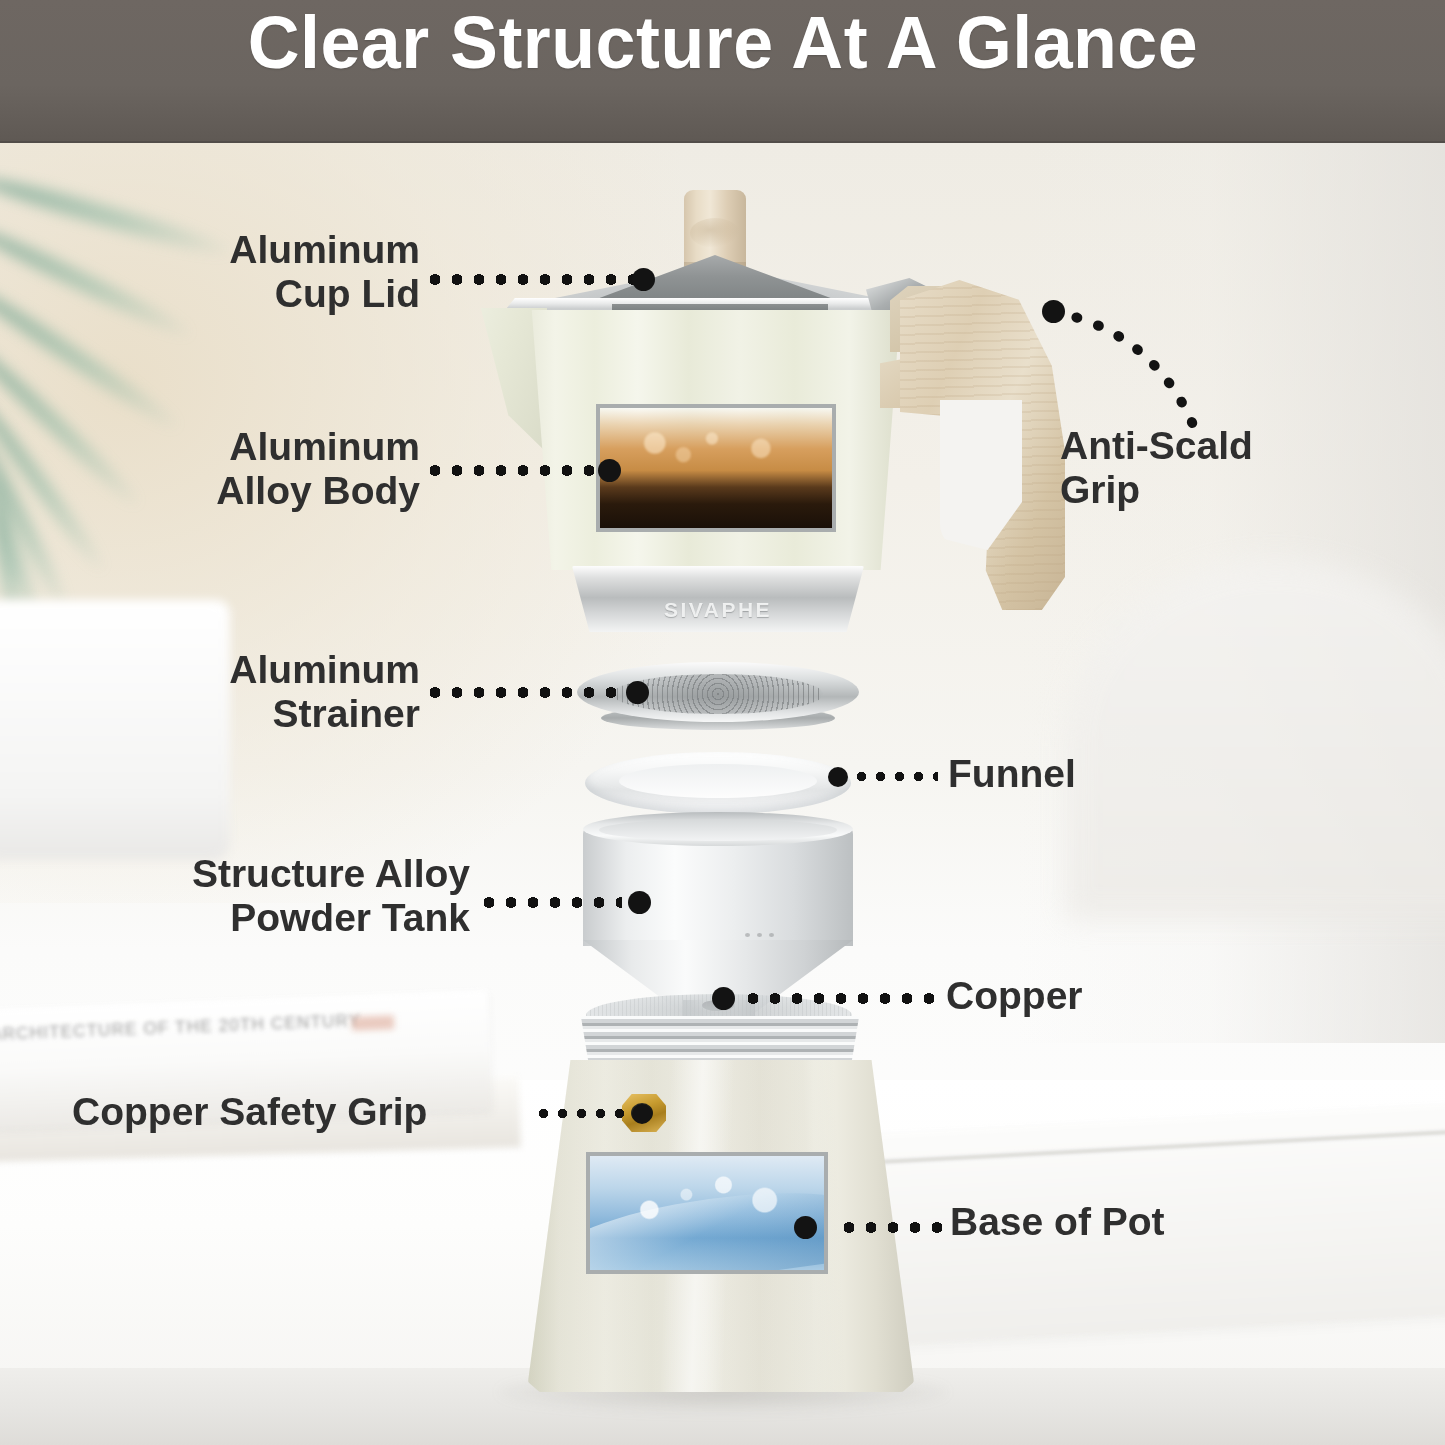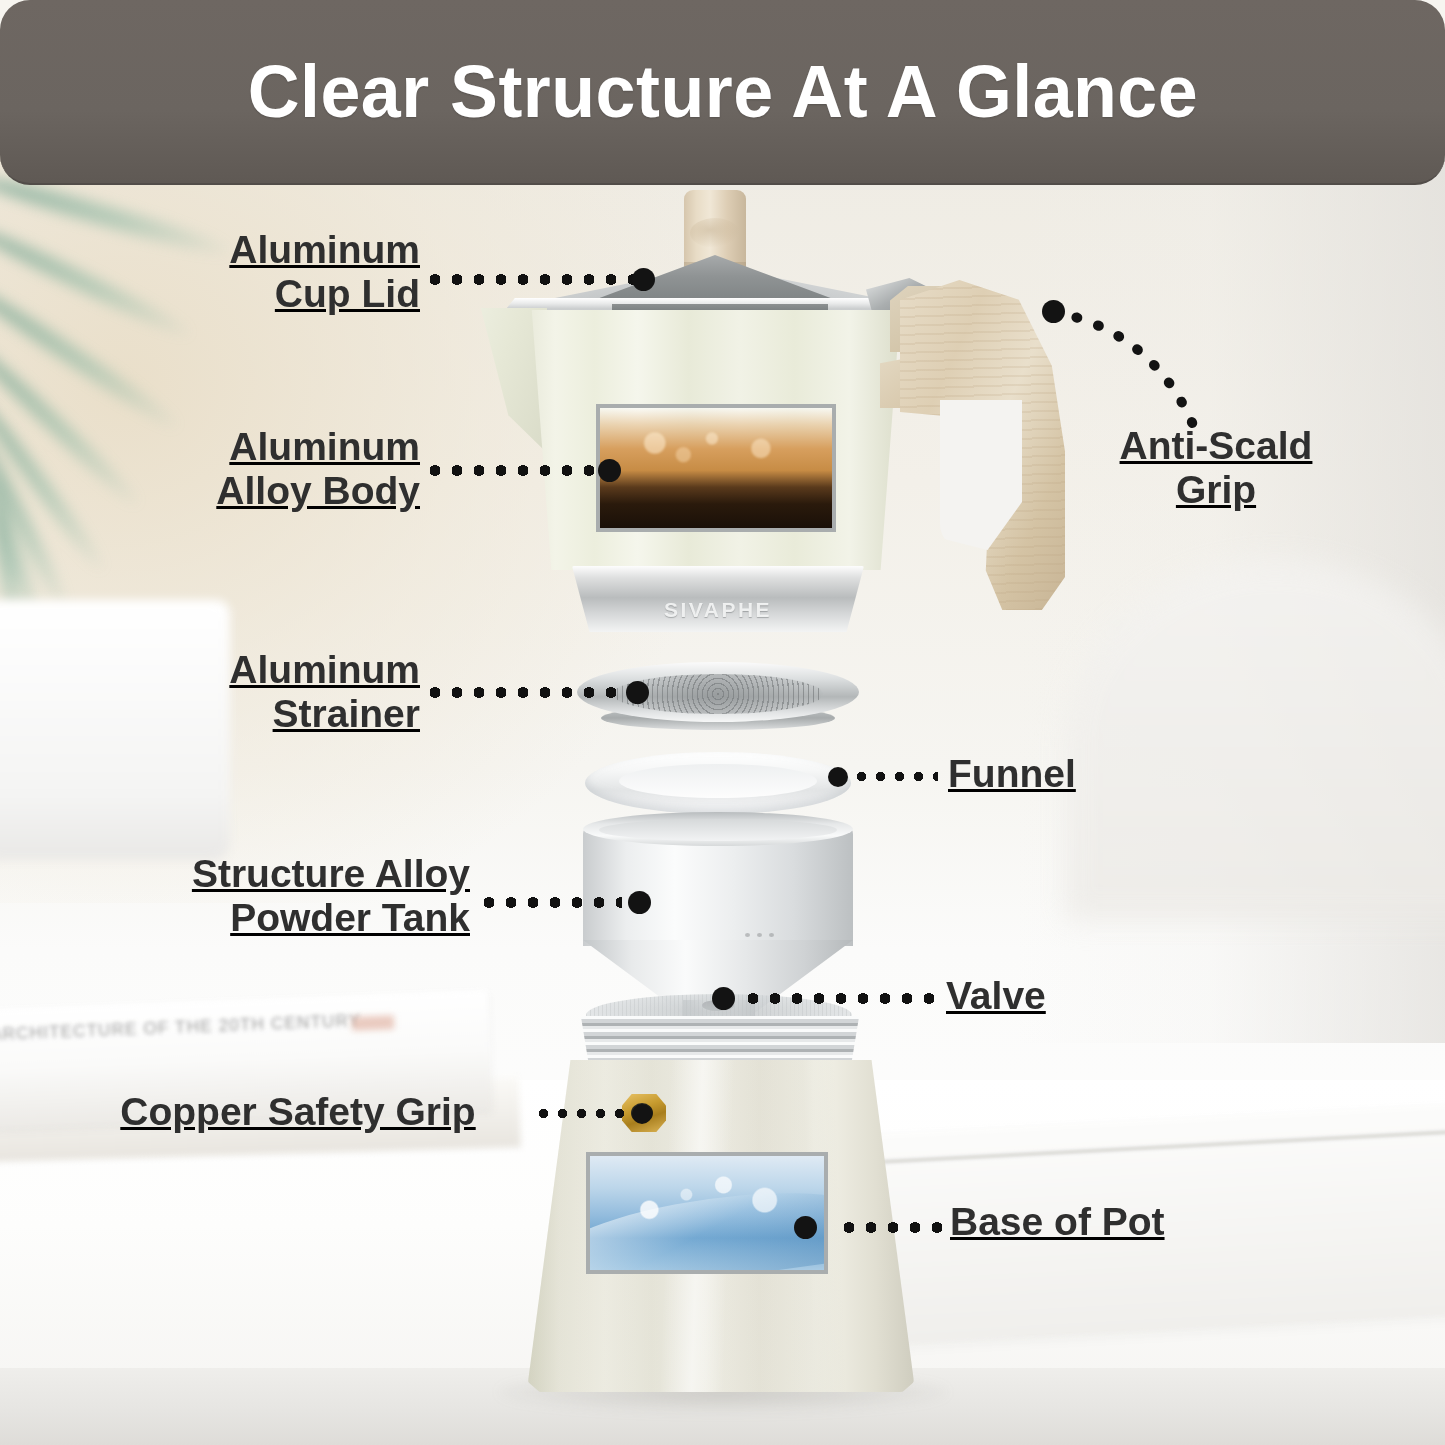--- a/index.html
+++ b/index.html
@@ -91,26 +91,25 @@
     transform:rotate(-3deg); filter:blur(2px);
     box-shadow:0 4px 12px rgba(0,0,0,.04);
   }
   .bg-tray-line{
     position:absolute; left:880px; top:1145px; width:570px; height:4px;
     background:rgba(190,188,182,.5); transform:rotate(-3deg); filter:blur(1.6px);
   }
 
   
   #header{
-    position:absolute; left:0; top:0; width:1445px; height:185px;
+    position:absolute; left:0; top:0; width:1445px; height:143px;
     background:linear-gradient(180deg,#6e6762 0%, #6b6560 60%, #5f5954 100%);
-    display:flex; align-items:center; justify-content:center;
+    display:flex; align-items:flex-start; justify-content:center;
     border-bottom:2px solid #524d49;
     z-index:40;
-    border-radius:30px;
   }
   #header h1{
     color:#ffffff;
     font-family:"Liberation Sans", sans-serif;
     font-weight:bold;
     font-size:74px;
     letter-spacing:0.5px;
     transform:scaleX(.97);
     white-space:nowrap;
     text-shadow:0 1px 2px rgba(0,0,0,.18);
@@ -411,41 +410,41 @@
   .inset-water:after{
     content:""; position:absolute; left:6%; top:10%; width:88%; height:60%;
     background:
       radial-gradient(circle at 22% 62%, rgba(255,255,255,.8) 0 5%, rgba(255,255,255,0) 6%),
       radial-gradient(circle at 58% 26%, rgba(255,255,255,.7) 0 6%, rgba(255,255,255,0) 7%),
       radial-gradient(circle at 78% 48%, rgba(255,255,255,.65) 0 7%, rgba(255,255,255,0) 8%),
       radial-gradient(circle at 40% 40%, rgba(255,255,255,.5) 0 4%, rgba(255,255,255,0) 5%);
   }
 
   
-  .callout{ position:absolute; z-index:30;text-decoration:underline; }
+  .callout{ position:absolute; z-index:30; }
   .callout .ttl{
     font-family:"Liberation Sans", sans-serif;
     font-weight:bold;
     color:#2f2f2f;
     font-size:39px;
     line-height:1.12;
     white-space:pre-line;
   }
   .callout .sub{
     font-family:"Liberation Sans", sans-serif;
     font-weight:normal;
     color:#3a3a3a;
     font-size:32px;
     line-height:1.18;
     white-space:pre-line;
     margin-top:12px;
   }
   .ta-right{ text-align:right; }
   .ta-left { text-align:left; }
-  .ta-center{ text-align:center; }
+  .ta-center{ text-align:left; }
 
   
   .leader{
     position:absolute; z-index:31; height:11px;
     background-image:radial-gradient(circle closest-side, #111 100%, rgba(0,0,0,0) 100%);
     background-size:22px 11px;
     background-repeat:repeat-x;
     background-position:left center;
   }
   .leader.small{
@@ -594,21 +593,21 @@
   </svg>
   <div class="anchor" style="left:1042px; top:300px;"></div>
 
   <div class="callout ta-left" style="left:948px; top:752px; width:300px;">
     <div class="ttl">Funnel</div>
   </div>
   <div class="leader small" style="left:852px; top:772px; width:86px;"></div>
   <div class="anchor sm" style="left:828px; top:767px;"></div>
 
   <div class="callout ta-left" style="left:946px; top:974px; width:300px;">
-    <div class="ttl">Valve</div>
+    <div class="ttl">Copper</div>
   </div>
   <div class="leader" style="left:742px; top:993px; width:196px;"></div>
   <div class="anchor" style="left:712px; top:987px;"></div>
 
   <div class="callout ta-left" style="left:950px; top:1200px; width:330px;">
     <div class="ttl">Base of Pot</div>
   </div>
   <div class="leader" style="left:838px; top:1222px; width:104px;"></div>
   <div class="anchor" style="left:794px; top:1216px;"></div>
 

